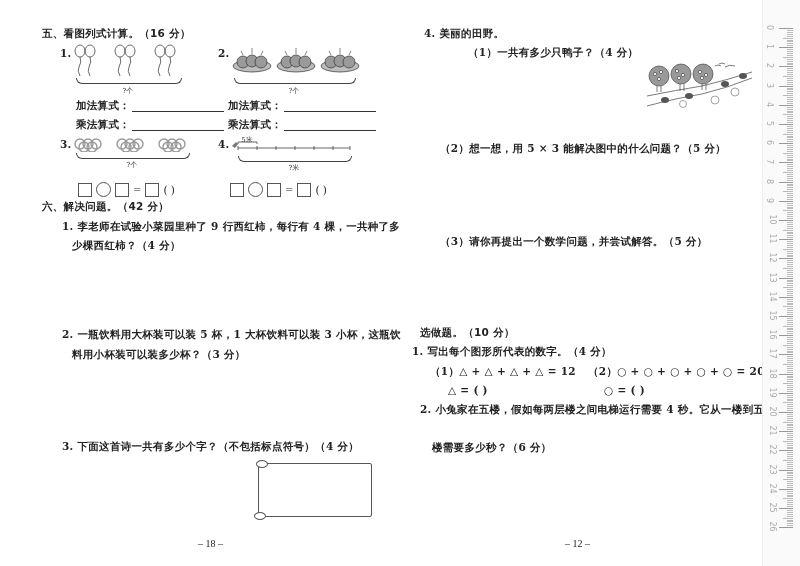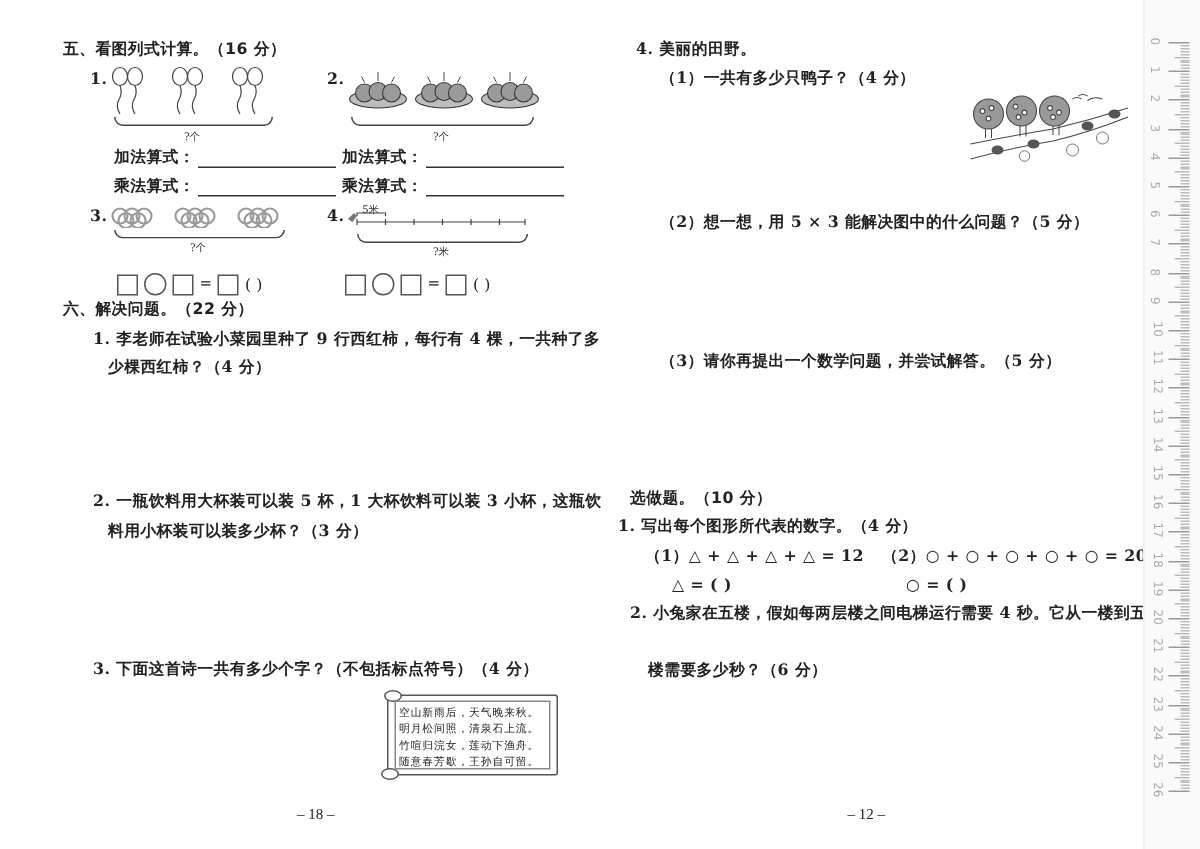--- a/index.html
+++ b/index.html
@@ -135,46 +135,40 @@
     </g>
   </svg>
 </div>
 <div class="abs qlabel" style="left:238px;top:135px;width:18px;">5米</div>
 <div class="abs brace" style="left:238px;top:156px;width:112px;"></div>
 <div class="abs qlabel" style="left:284px;top:163px;width:20px;">?米</div>
 <div class="abs" style="left:230px;top:179px;">
   <span class="sq"></span><span class="ci"></span><span class="sq"></span><span class="eq">=</span><span class="sq"></span><span class="par">(        )</span>
 </div>
 
-<div class="abs t h" style="left:42px;top:199px;">六、解决问题。（22 分）</div>
+<div class="abs t h" style="left:42px;top:199px;">六、解决问题。（42 分）</div>
 <div class="abs t" style="left:62px;top:219px;">1. 李老师在试验小菜园里种了 9 行西红柿，每行有 4 棵，一共种了多</div>
 <div class="abs t" style="left:72px;top:238px;">少棵西红柿？（4 分）</div>
 <div class="abs" style="left:62px;top:256px;width:330px;height:70px;"></div>
 
 <div class="abs t" style="left:62px;top:327px;">2. 一瓶饮料用大杯装可以装 5 杯，1 大杯饮料可以装 3 小杯，这瓶饮</div>
 <div class="abs t" style="left:72px;top:347px;">料用小杯装可以装多少杯？（3 分）</div>
 <div class="abs" style="left:62px;top:365px;width:330px;height:70px;"></div>
 
 <div class="abs t" style="left:62px;top:439px;">3. 下面这首诗一共有多少个字？（不包括标点符号）（4 分）</div>
 
 <div class="abs scroll">
   <span class="roll" style="left:-3px;top:-4px;"></span>
   <span class="roll" style="left:-5px;bottom:-4px;"></span>
-  <div class="inner">
-    <div>空山新雨后，天气晚来秋。</div>
-    <div>明月松间照，清泉石上流。</div>
-    <div>竹喧归浣女，莲动下渔舟。</div>
-    <div>随意春芳歇，王孙自可留。</div>
-  </div>
 </div>
 
 <div class="abs pg" style="left:198px;top:538px;">– 18 –</div>
 
 <div class="abs t" style="left:424px;top:26px;">4. 美丽的田野。</div>
-<div class="abs t" style="left:440px;top:45px;">（1）一共有多少只鸭子？（4 分）</div>
+<div class="abs t" style="left:468px;top:45px;">（1）一共有多少只鸭子？（4 分）</div>
 
 <div class="abs" style="left:645px;top:62px;width:110px;height:46px;">
   <svg width="110" height="46" viewBox="0 0 110 46">
     <g stroke="#444" stroke-width="0.7">
       <circle cx="14" cy="14" r="10" fill="#999"></circle>
         <circle cx="36" cy="12" r="10" fill="#999"></circle>
         <circle cx="58" cy="12" r="10" fill="#999"></circle>
       <g fill="#fff">
           <circle cx="10" cy="12" r="1.6"></circle>
           <circle cx="16" cy="10" r="1.6"></circle>

